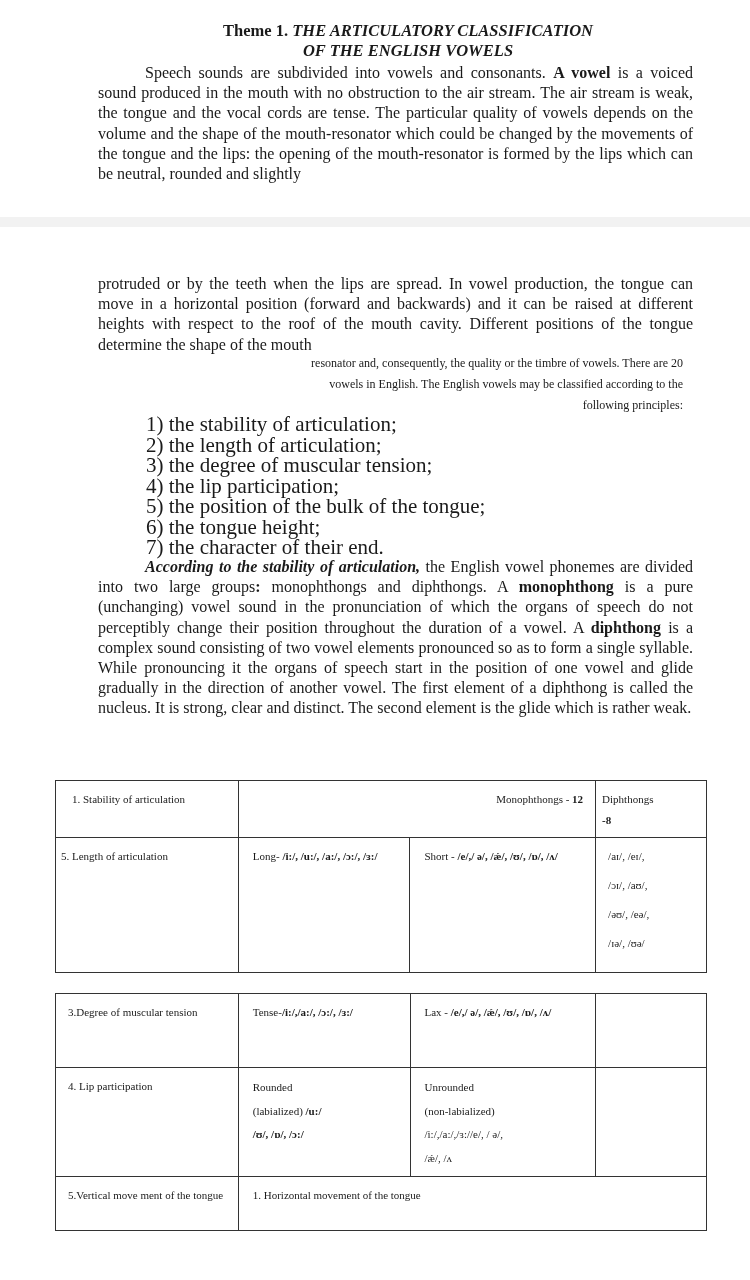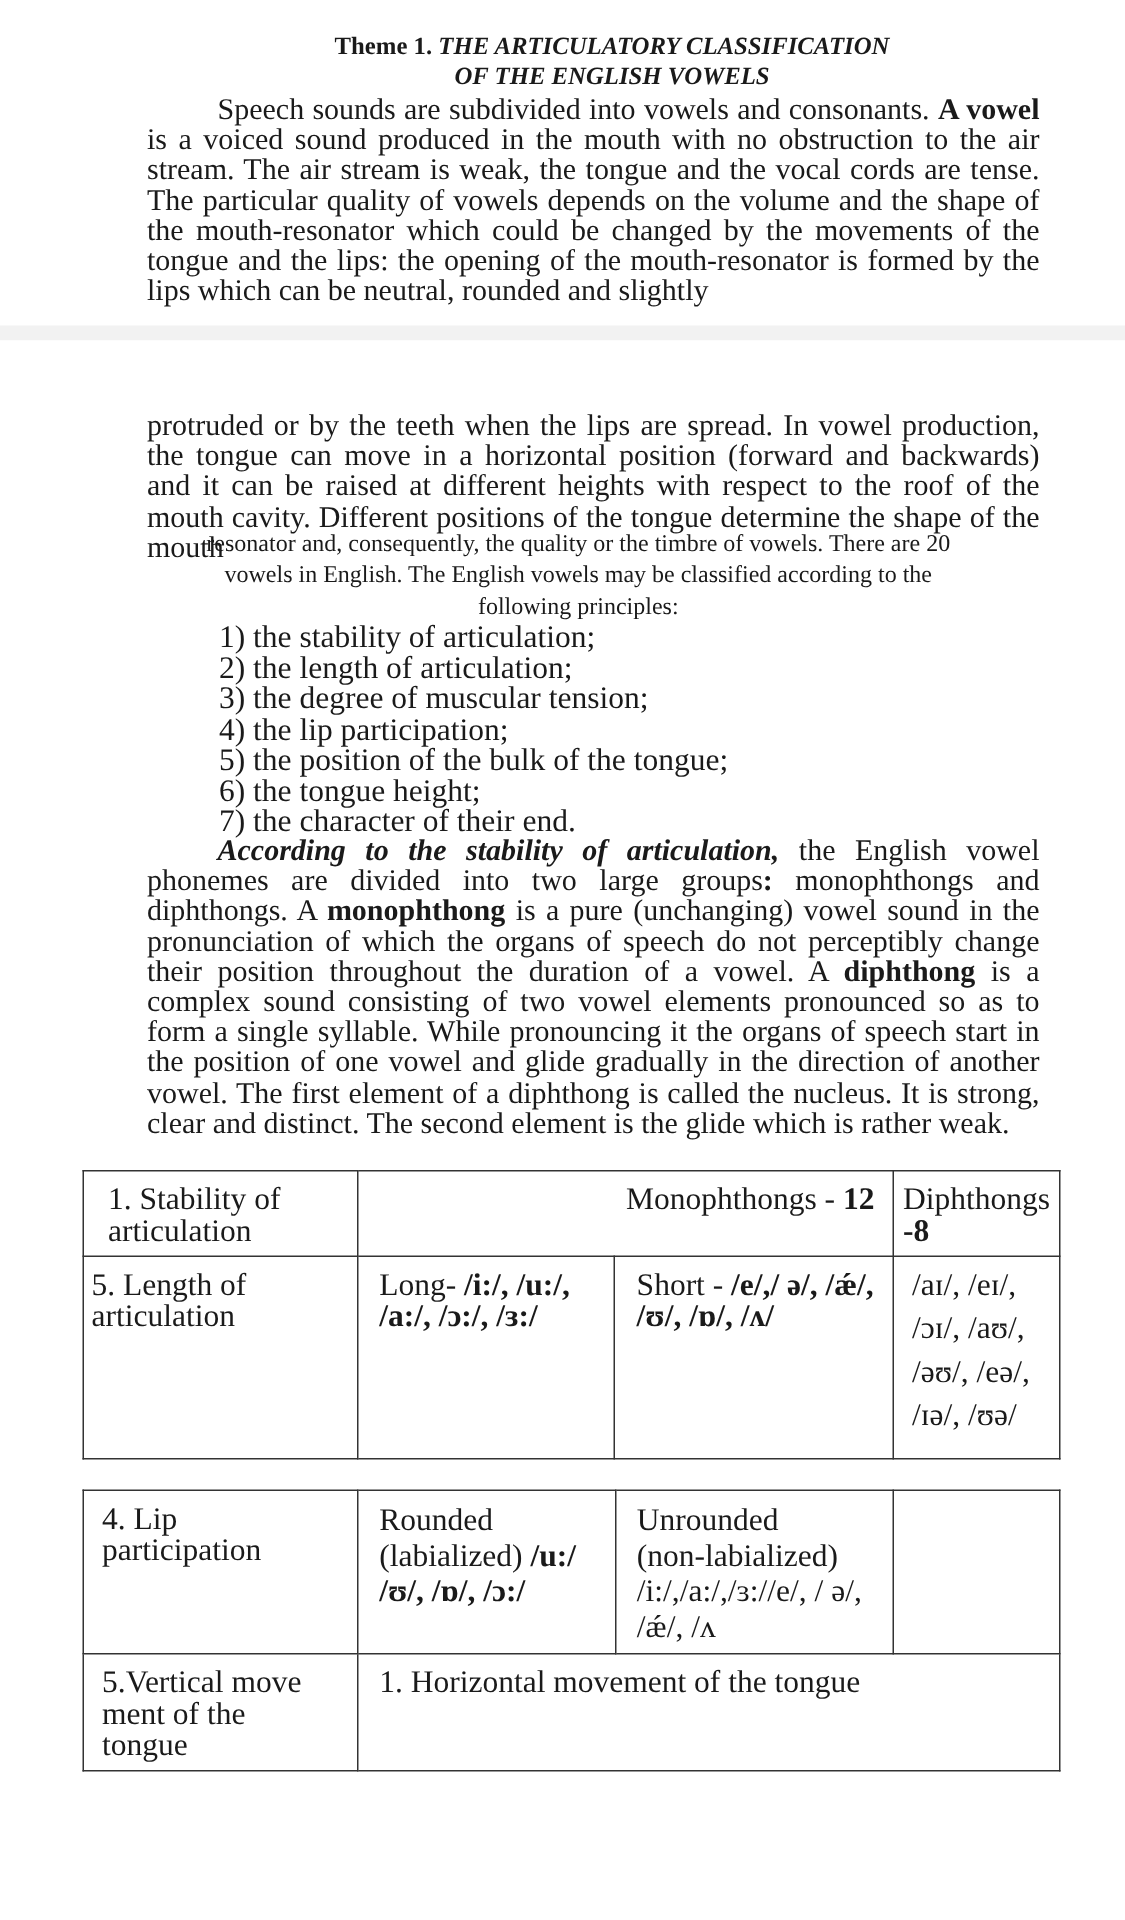--- a/index.html
+++ b/index.html
@@ -6,25 +6,25 @@
   body { width:750px; height:1280px; background:#ffffff; position:relative; overflow:hidden;
          font-family:"Liberation Serif", "DejaVu Serif", serif; color:#1a1a1a; }
   .page { position:absolute; left:0; width:750px; background:#fff; }
   .p1 { top:0; height:217px; }
   .gap { position:absolute; left:0; top:217px; width:750px; height:10px; background:#f2f2f2; }
   .p2 { top:227px; height:1053px; }
   .title { position:absolute; left:0; width:816px; text-align:center; font-size:16.5px; font-weight:bold; line-height:20px; }
   .title i { font-style:italic; }
   .t1 { top:21px; }
   .t2 { top:41px; }
-  .para { position:absolute; left:98px; width:595px; font-size:20px; line-height:20.2px; text-align:justify; text-align-last:left; }
+  .para { position:absolute; left:98px; width:595px; font-size:16px; line-height:20.2px; text-align:justify; text-align-last:left; }
   .para .indent { display:inline-block; width:47px; }
-  .center { position:absolute; left:98px; width:595px; font-size:16px; line-height:20.5px; text-align:center; }
+  .center { position:absolute; left:98px; width:595px; font-size:12px; line-height:20.5px; text-align:right; }
   ol.principles { position:absolute; left:146px; top:414px; margin:0; padding:0; list-style:none; font-size:21px; line-height:20.5px; }
-  table.tbl { position:absolute; border-collapse:collapse; font-size:21px; line-height:21px; }
+  table.tbl { position:absolute; border-collapse:collapse; font-size:11px; line-height:21px; }
   table.tbl td { border:1.3px solid #333; vertical-align:top; padding:8px 12px 6px 14px; }
   .tbl1 { left:55px; top:780px; width:652px; }
   .tbl2 { left:55px; top:993px; width:652px; }
   .b { font-weight:normal; }
   .diph { line-height:29px; padding-top:4px !important; }
 </style>
 </head>
 <body>
 
 <div class="page p1">
@@ -111,20 +111,30 @@
   </table>
 
 <table class="tbl tbl2">
   <colgroup>
       <col style="width:183px">
       <col style="width:172px">
       <col style="width:186px">
       <col style="width:111px">
     </colgroup>
   <tbody>
+      <tr style="height:74px;">
+    <td style="padding-left:12px;">3.Degree of muscular tension</td>
+    <td>
+      <span>Tense-</span><b>/i:/,/a:/, /ɔ:/, /ɜ:/</b>
+    </td>
+    <td>
+      <span>Lax - </span><b>/e/,/ ə/, /ǽ/, /ʊ/, /ɒ/, /ʌ/</b>
+    </td>
+    <td></td>
+  </tr>
   <tr style="height:107px;">
     <td style="padding-left:12px;">4. Lip participation</td>
     <td style="line-height:23.5px;">
       <div>Rounded</div>
       <div><span>(labialized) </span><b>/u:/</b></div>
       <b>/ʊ/, /ɒ/, /ɔ:/</b>
     </td>
     <td style="line-height:23.5px;">
       <div>Unrounded</div>
       <div>(non-labialized)</div>

